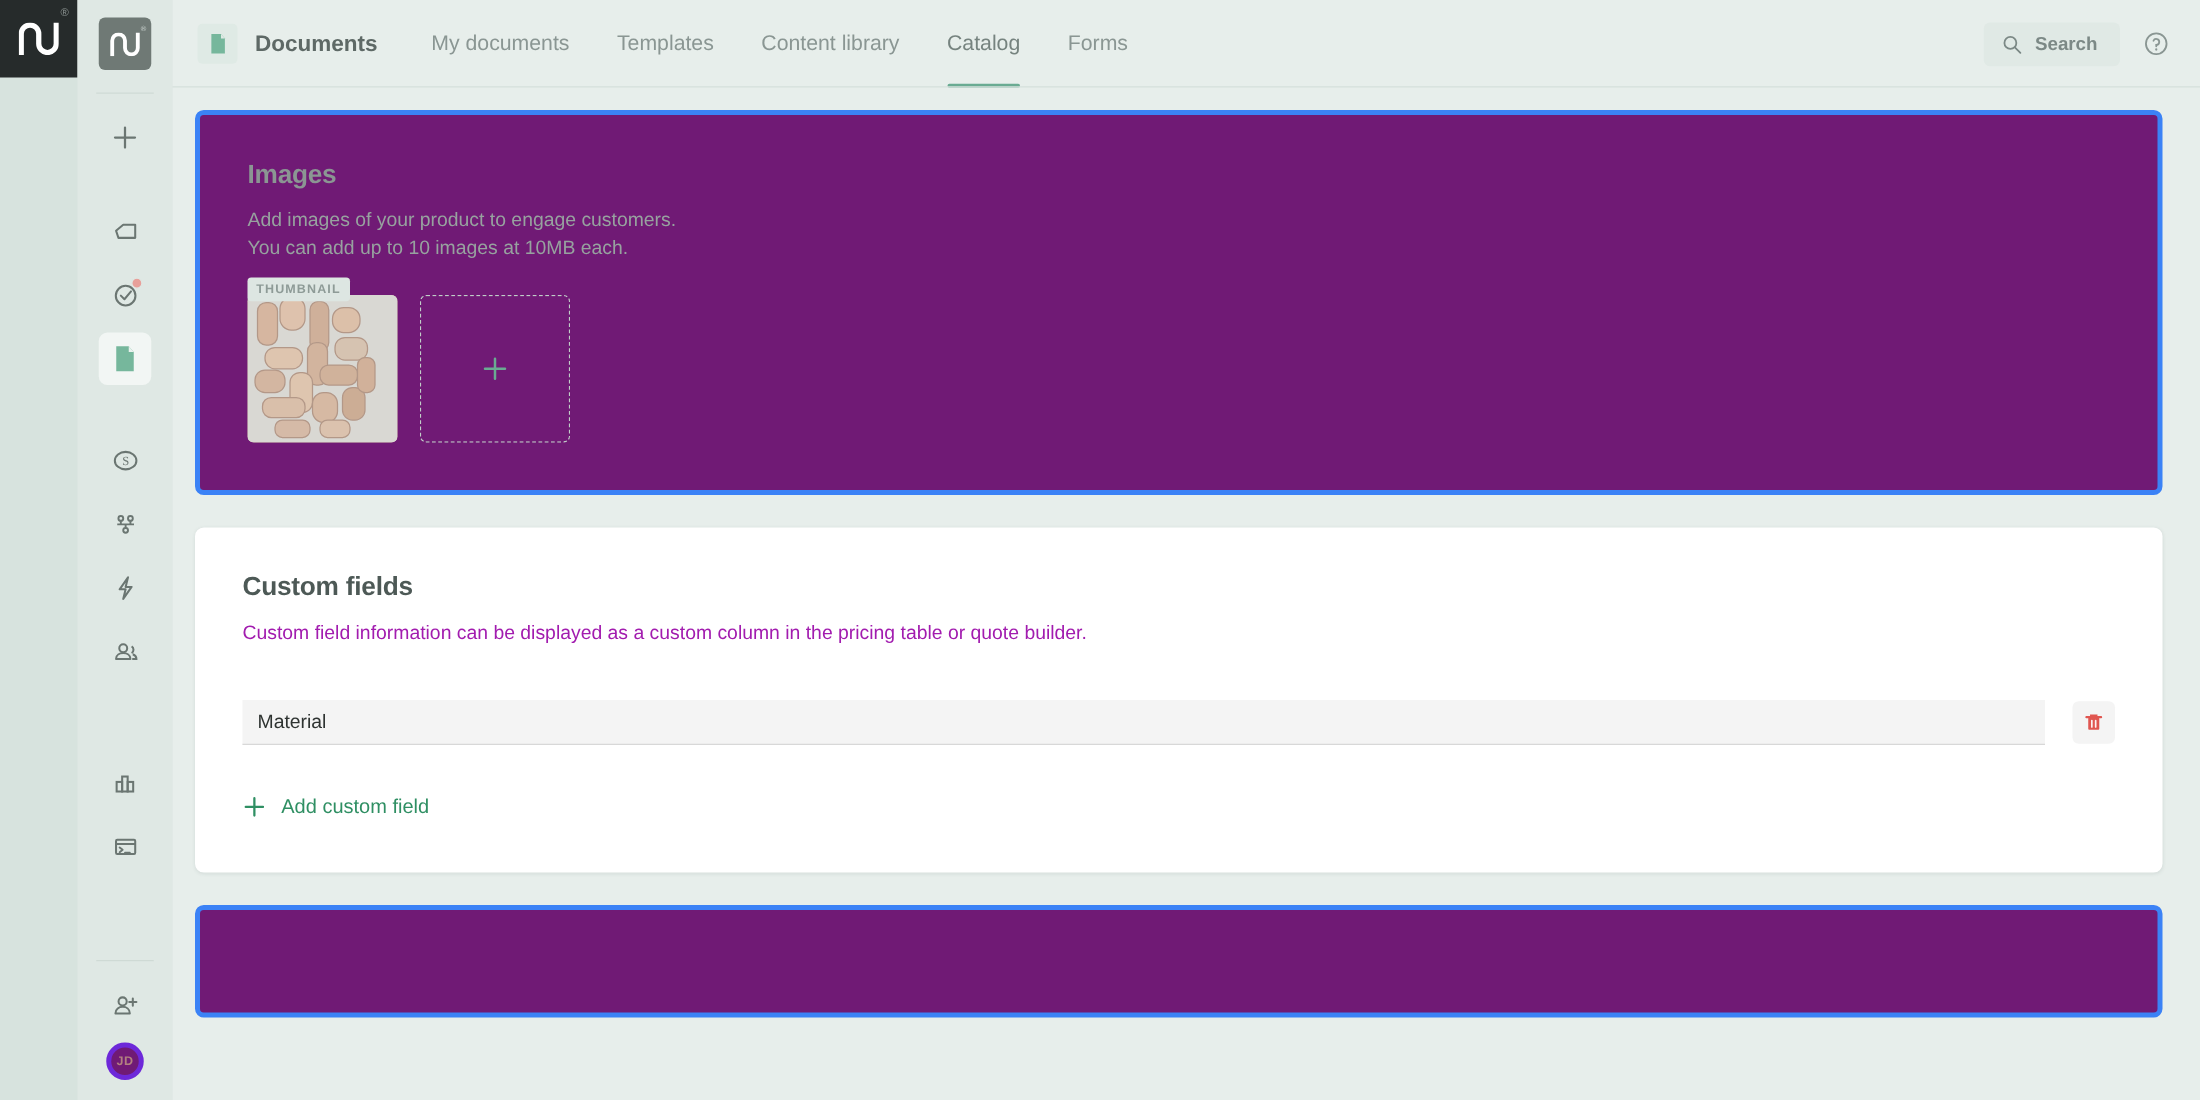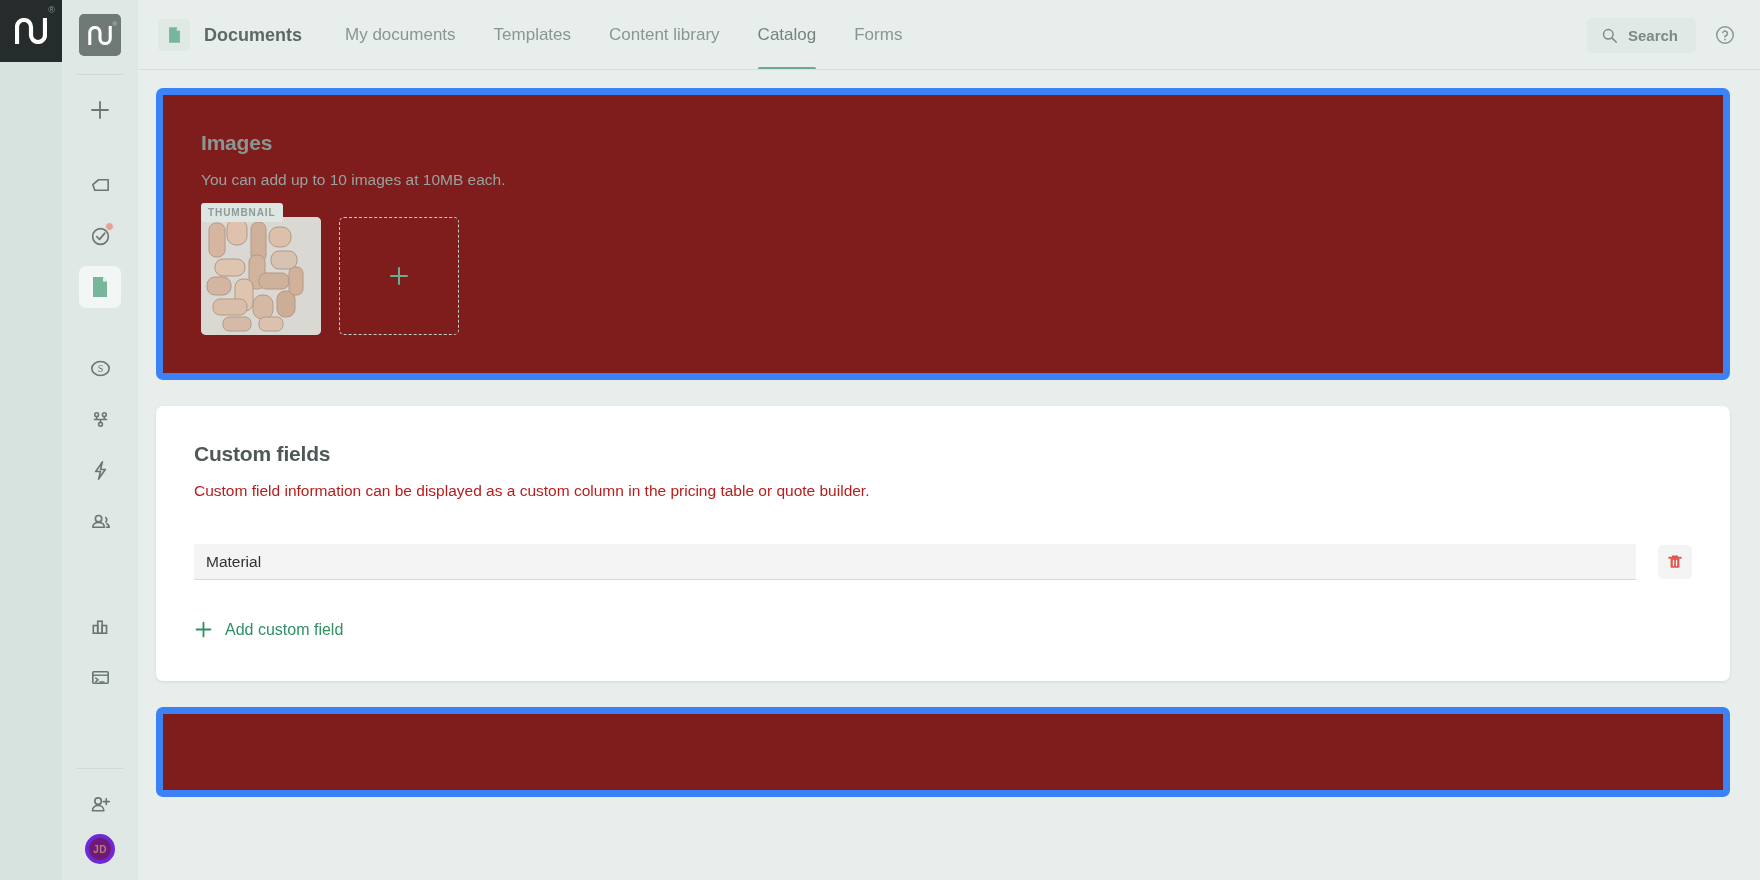--- a/index.html
+++ b/index.html
@@ -104,31 +104,31 @@
 
   
   .content { flex: 1; overflow: hidden; padding: 18px 30px 0 18px; }
 
   .card {
     background: #fff; border-radius: 7px;
     box-shadow: 0 1px 3px rgba(50,70,65,.10);
     margin-bottom: 26px;
   }
   .card-muted {
-    background: #7f1d1d;
-    border: 7px solid #3b82f6;
+    background: #701a75;
+    border: 4px solid #3b82f6;
     box-shadow: none;
   }
 
   .card-pad { padding: 36px 38px 38px; }
 
   .sec-title { font-size: 21px; font-weight: bold; color: #4d5956; letter-spacing: -.2px; }
   .sec-title.muted { color: #8b9693; }
   .sec-desc { font-size: 15.5px; color: #97a29f; line-height: 1.42; margin-top: 14px; }
-  .sec-desc.dark { color: #b91c1c; }
+  .sec-desc.dark { color: #a21caf; }
 
   
   .img-row { display: flex; align-items: flex-start; gap: 18px; margin-top: 26px; }
   .thumb-wrap { position: relative; width: 120px; }
   .thumb-badge {
     position: absolute; top: -14px; left: 0;
     background: #dde6e2; color: #8e9b97;
     font-size: 10px; font-weight: bold; letter-spacing: .9px;
     padding: 4px 7px; border-radius: 3px; z-index: 2;
   }
@@ -333,20 +333,21 @@
         </div>
       </div>
     </div>
 
     <div class="content">
 
       <div class="card card-muted">
         <div class="card-pad">
           <div class="sec-title muted">Images</div>
           <div class="sec-desc">
+            <div>Add images of your product to engage customers.</div>
             <div>You can add up to 10 images at 10MB each.</div>
           </div>
 
           <div class="img-row">
             <div class="thumb-wrap">
               <div class="thumb-badge">THUMBNAIL</div>
               <div class="thumb">
                 <svg width="120" height="118" viewBox="0 0 120 118">
                   <rect width="120" height="118" fill="#cfc7c0"></rect>
                   <g stroke="#8a5236" stroke-width="1">

